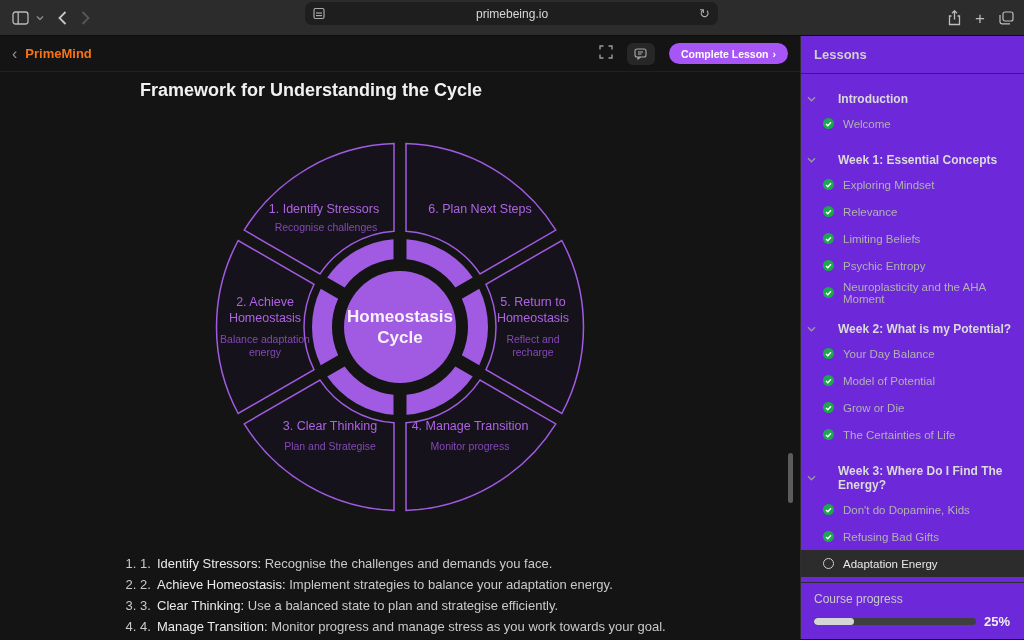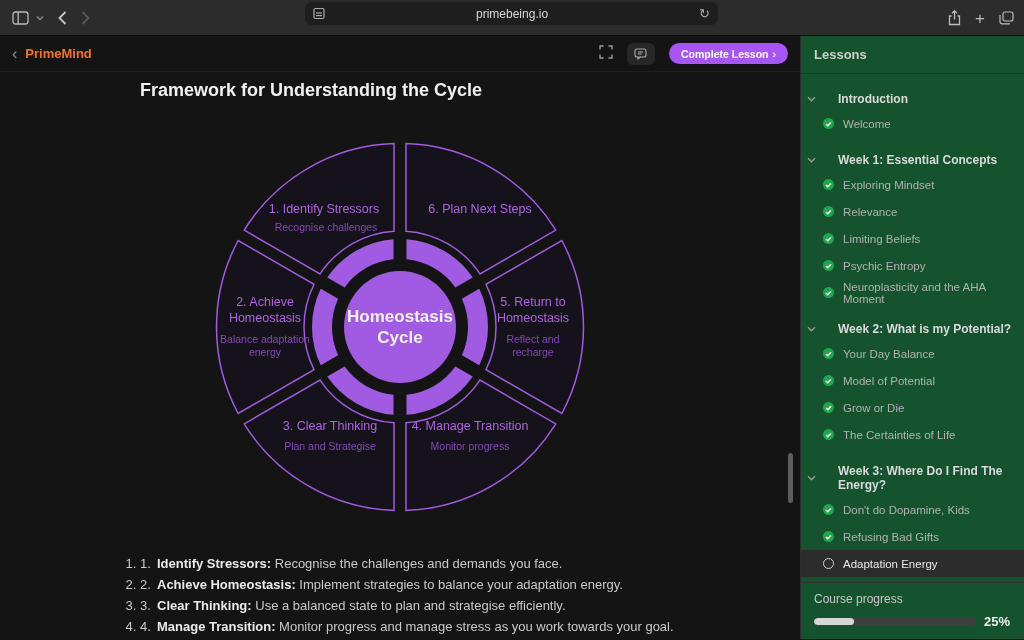--- a/index.html
+++ b/index.html
@@ -44,27 +44,27 @@
   .wheel svg { position:absolute; left:0; top:0; }
   .wheel-label { position:absolute; transform:translate(-50%,-50%); text-align:center; }
   .wl-title { font-size:12.5px; line-height:1.25; font-weight:500; color:#ae63e3; }
   .wl-sub   { font-size:10.5px; line-height:1.2; color:#8348b4; }
   .wl-center { font-size:17px; line-height:1.25; font-weight:700; color:#f7f2fb; }
 
   
   .steps { position:absolute; left:140px; top:481px; font-size:13px; color:#c9c9c9; }
   .step { height:21px; line-height:21px; white-space:nowrap; }
   .step-num { display:inline-block; width:17px; }
-  .step-term { font-weight:700; color:#eaeaea; }
+  .step-term { font-weight:400; color:#eaeaea; }
 
   .main-scrollbar { position:absolute; left:788px; top:381px; width:5px; height:50px;
                     background:#5c5c5c; border-radius:2.5px; }
 
   
-  .sidebar { width:224px; background:#14532d; border-left:1px solid #2e2e2e; display:flex; flex-direction:column; }
+  .sidebar { width:224px; background:#6d28d9; border-left:1px solid #2e2e2e; display:flex; flex-direction:column; }
   .sb-header { height:38px; display:flex; align-items:center; padding-left:13px;
                border-bottom:1px solid #2e2e2e; color:#cfcfcf; font-size:13px; font-weight:600; }
   .sb-scroll { flex:1; overflow:hidden; padding-top:2px; }
   .sb-section { margin-top:12px; }
   .sb-sec-header { display:flex; align-items:center; gap:22px; padding:4px 0 4px 6px; }
   .sb-sec-chev { color:#9a9a9a; display:flex; }
   .sb-sec-label { color:#dadada; font-size:12px; font-weight:700; }
   .sb-item { display:flex; align-items:center; gap:9px; height:27px; padding-left:22px; }
   .sb-item.current { background:#2c2c2c; }
   .sb-item-label { color:#b2b2b2; font-size:11.5px; }

